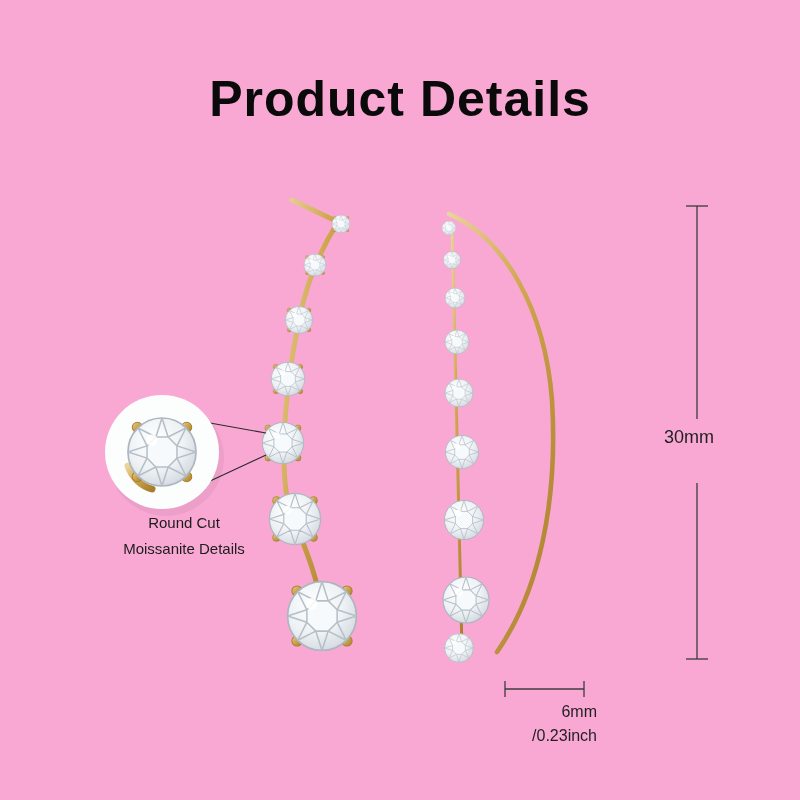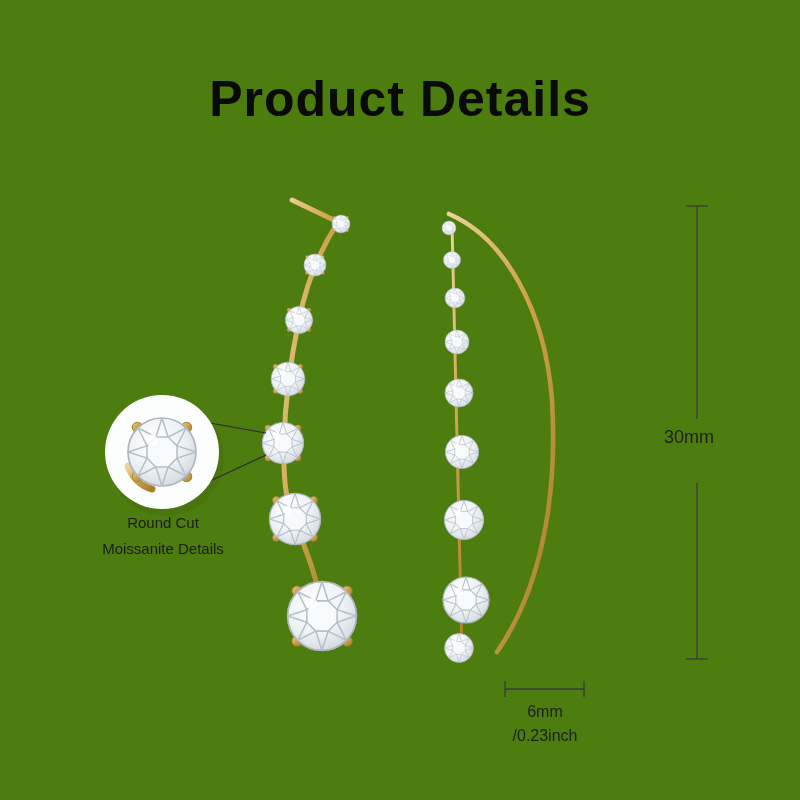--- a/index.html
+++ b/index.html
@@ -1,53 +1,53 @@
 <!DOCTYPE html>
 <html><head>
 <meta charset="utf-8">
 <style>
   html,body{margin:0;padding:0;}
   .canvas{
     position:relative;
     width:800px;height:800px;
-    background:#4d7c0f;
+    background:#f9a8d4;
     overflow:hidden;
     font-family:"Liberation Sans", sans-serif;
   }
   .title{
     position:absolute;
     top:70px;left:0;width:800px;
     margin:0;
     text-align:center;
     font-size:50px;
     font-weight:700;
     letter-spacing:1px;
     color:#0a0a0a;
   }
   .scene{position:absolute;top:0;left:0;}
   .callout-label{
     position:absolute;
-    left:43px;top:510px;width:240px;
+    left:64px;top:510px;width:240px;
     text-align:center;
     font-size:15px;
     line-height:26px;
     color:#1c1c1c;
   }
   .height-label{
     position:absolute;
     left:664px;top:424px;width:110px;
     text-align:left;
     font-size:18px;
     line-height:27px;
     color:#1f1f1f;
   }
   .width-label{
     position:absolute;
     left:493px;top:700px;width:104px;
-    text-align:center;
+    text-align:right;
     font-size:16px;
     line-height:24px;
     color:#1f1f1f;
   }
 </style>
 </head>
 <body>
 
 <div class="canvas">
 

